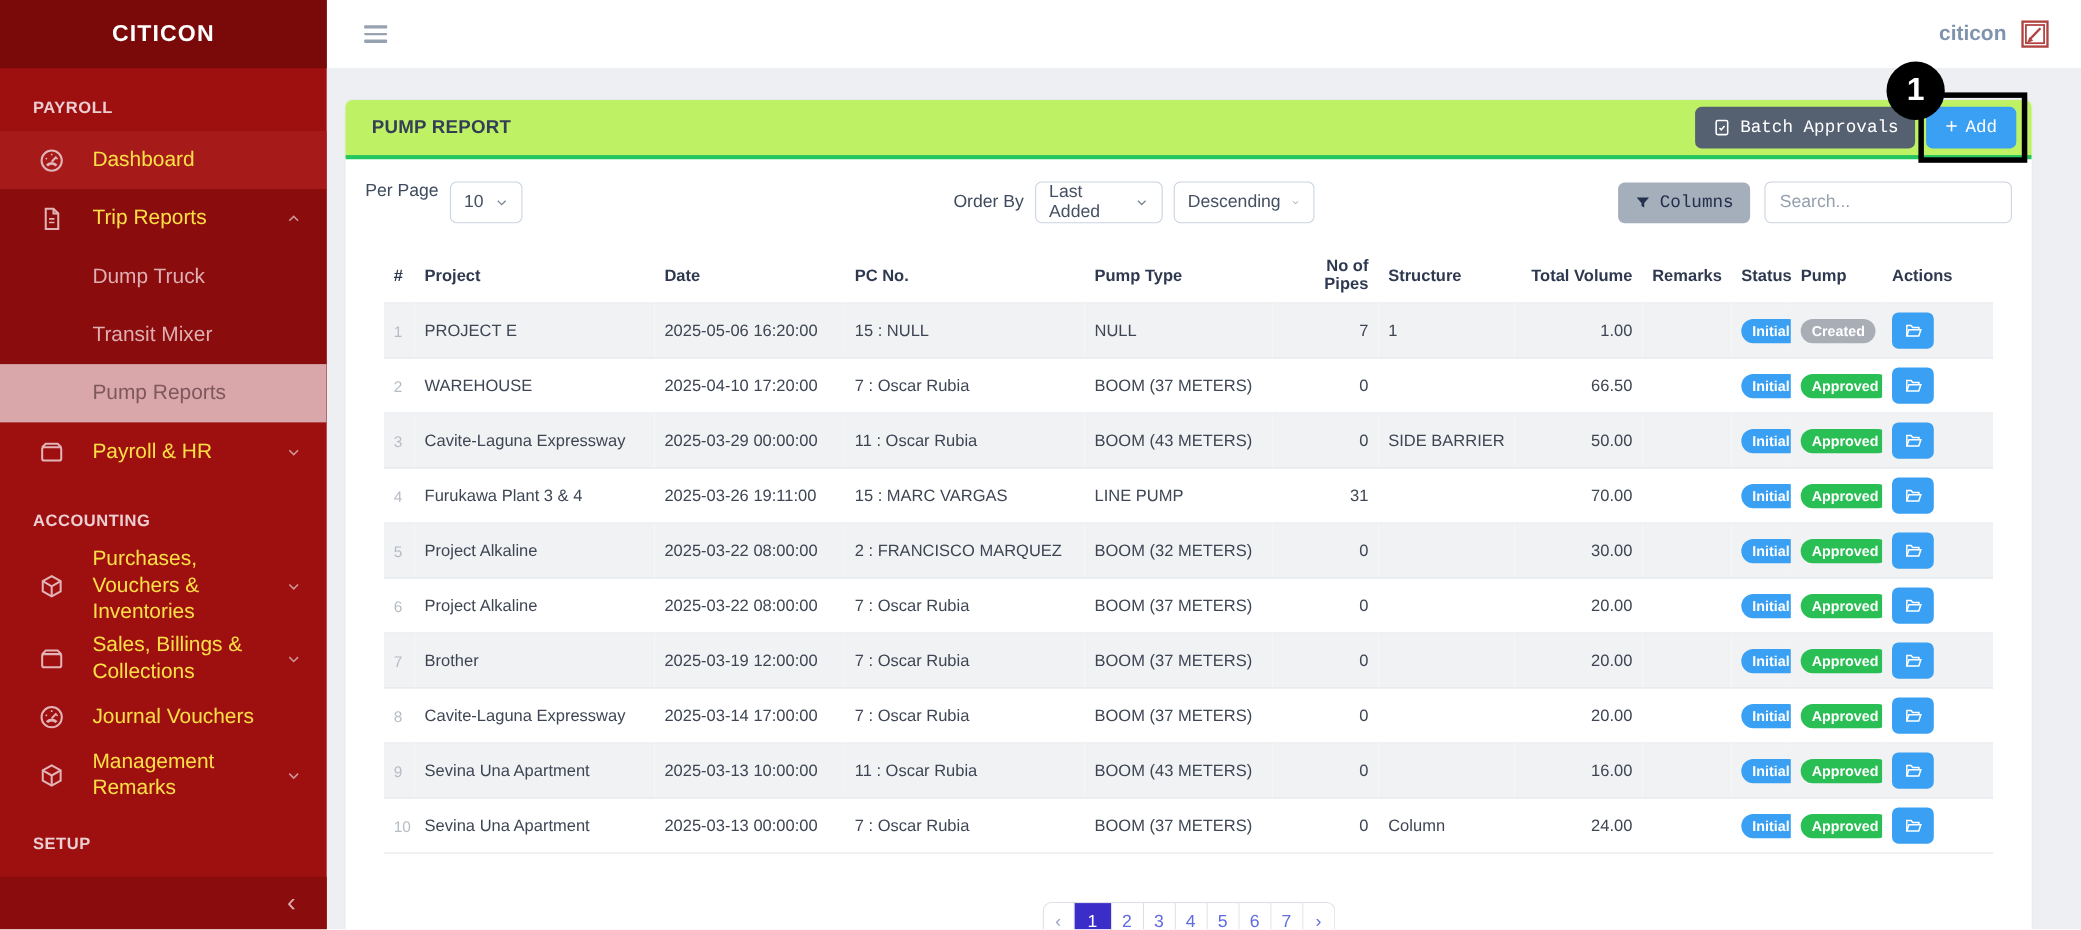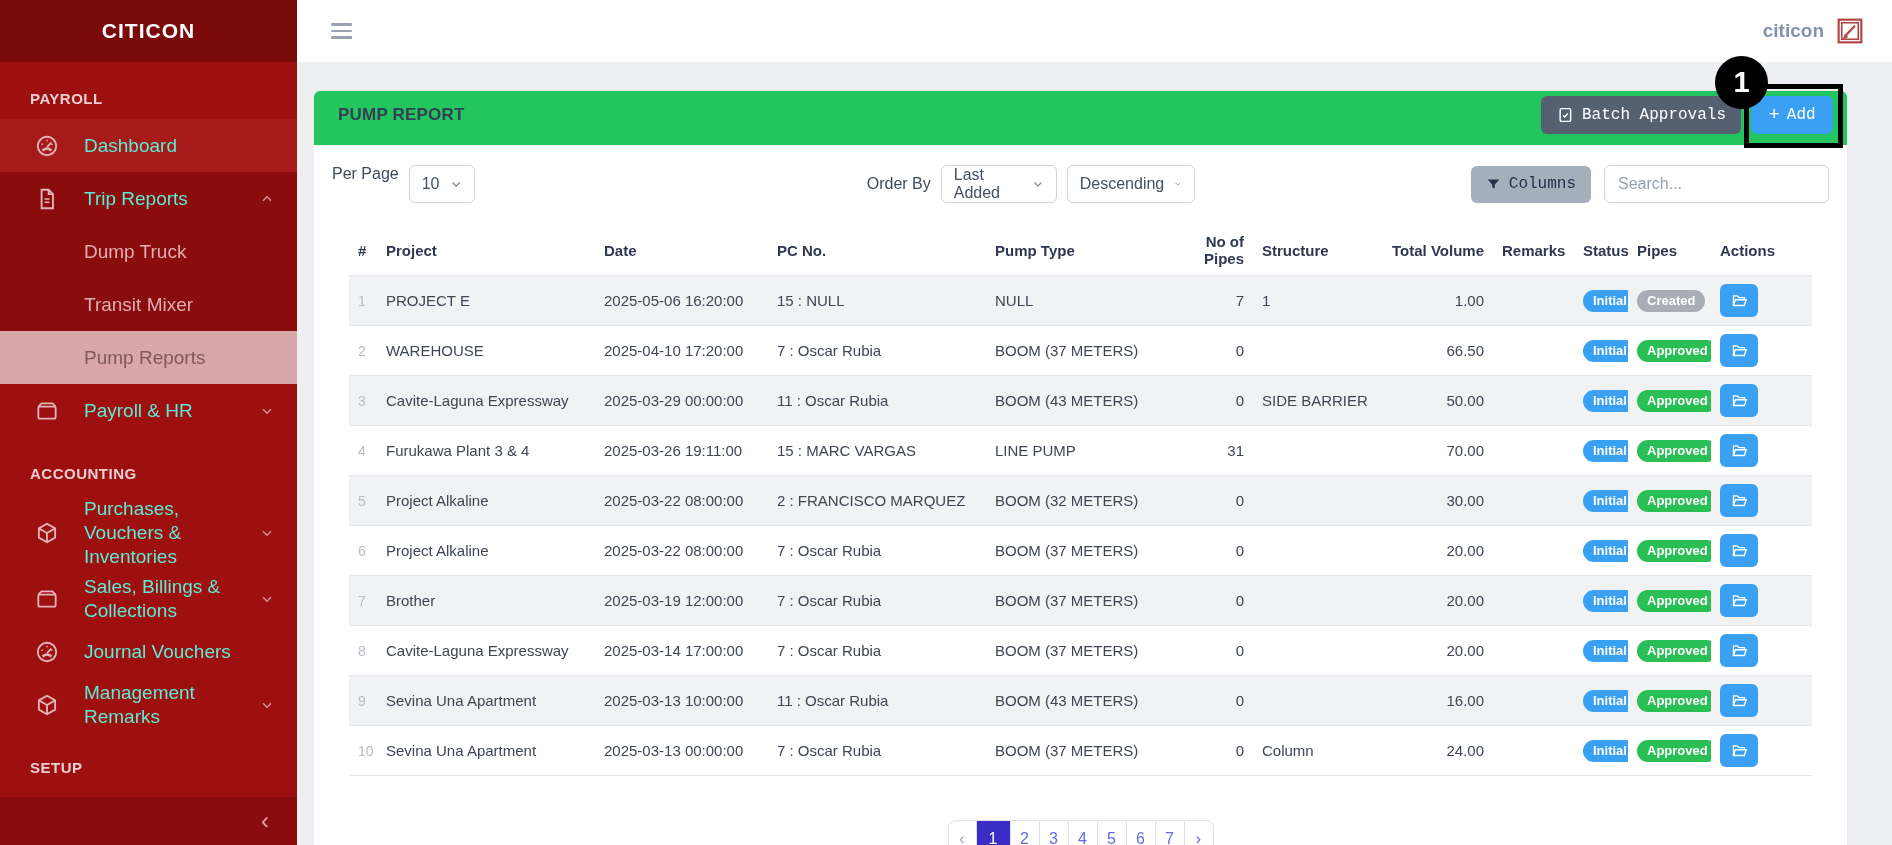--- a/index.html
+++ b/index.html
@@ -6,21 +6,21 @@
   html,body { background:#fff; }
   body { font-family:"Liberation Sans", sans-serif; }
   .app { position:relative; width:1892px; height:845px; overflow:hidden; display:flex; background:#edeff3; }
 
   
   .sidebar { width:297px; height:845px; background:#9e0f0f; flex:0 0 297px; display:flex; flex-direction:column; position:relative; }
   .sb-header { height:62px; background:#7a0909; display:flex; align-items:center; justify-content:center; }
   .sb-brand { color:#ffffff; font-weight:bold; font-size:21px; letter-spacing:1px; }
   .sb-body { flex:1; overflow:hidden; padding-bottom:48px; }
   .sb-section-label { padding:28px 0 12px 30px; color:#eccfd2; font-size:15px; font-weight:bold; letter-spacing:.5px; }
-  .sb-item { height:53px; display:flex; align-items:center; padding:0 22px 0 34px; color:#5eead4; font-size:19px; cursor:pointer; }
+  .sb-item { height:53px; display:flex; align-items:center; padding:0 22px 0 34px; color:#fde047; font-size:19px; cursor:pointer; }
   .sb-item.two-line { height:78px; }
   .sb-item.hl { background:#a71a1a; }
   .sb-icon { width:26px; height:26px; margin-right:24px; flex:0 0 26px; color:#e2b4b8; }
   .sb-icon svg { width:100%; height:100%; display:block; }
   .sb-label { flex:1; line-height:1.25; }
   .sb-chevron { width:16px; height:16px; color:#cf9599; margin-left:8px; }
   .sb-chevron svg { width:100%; height:100%; display:block; }
   .sb-group { background:#8a0c0c; }
   .sb-subitem { height:53px; display:flex; align-items:center; padding-left:84px; color:#dfaeb2; font-size:19px; cursor:pointer; }
   .sb-subitem.active { background:#d9a6aa; color:#7e585c; }
@@ -32,21 +32,21 @@
   .topbar { height:62px; background:#ffffff; display:flex; align-items:center; padding:0 26px 0 34px; }
   .hamburger { width:21px; display:flex; flex-direction:column; gap:4px; cursor:pointer; }
   .hamburger span { display:block; height:2.5px; background:#97a1b0; border-radius:1px; }
   .topbar-right { margin-left:auto; display:flex; align-items:center; gap:10px; }
   .topbar-brand { color:#7f93ad; font-weight:bold; font-size:19px; }
   .topbar-logo { width:32px; height:32px; color:#b04341; }
   .topbar-logo svg { width:100%; height:100%; display:block; }
 
   .content { flex:1; background:#edeff3; padding:28px 44px 0 16px; overflow:hidden; }
   .card { background:#ffffff; border:1px solid #e7e9ee; border-radius:6px; min-height:740px; }
-  .card-header { height:54px; background:#22c55e; border-bottom:6px solid #22c55e; border-radius:6px 6px 0 0; display:flex; align-items:center; padding:0 14px 0 24px;gap:39px; }
+  .card-header { height:54px; background:#bef264; border-bottom:4px solid #22c55e; border-radius:6px 6px 0 0; display:flex; align-items:center; padding:0 14px 0 24px;gap:39px; }
   .card-title { color:#333f54; font-weight:bold; font-size:17px; letter-spacing:.2px; }
   .header-buttons { margin-left:auto; display:flex; align-items:center; gap:10px; }
   .btn { display:flex; align-items:center; justify-content:center; height:38px; border:none; border-radius:6px; font-family:Liberation Mono, monospace; font-size:16px; color:#fff; cursor:pointer; }
   .btn-batch { background:#556070; padding:0 15px; gap:8px; }
   .btn-batch .bicon { width:18px; height:18px; color:#fff; }
   .btn-batch .bicon svg { width:100%; height:100%; display:block; }
   .btn-add { background:#3aa0f4; width:82px; gap:7px; }
   .btn-add .plus { font-size:19px; font-weight:normal; line-height:1; }
 
   
@@ -313,21 +313,21 @@
                   <th>#</th>
                   <th>Project</th>
                   <th>Date</th>
                   <th>PC No.</th>
                   <th>Pump Type</th>
                   <th class="num">No of Pipes</th>
                   <th>Structure</th>
                   <th class="num">Total Volume</th>
                   <th>Remarks</th>
                   <th>Status</th>
-                  <th>Pipes</th>
+                  <th>Pump</th>
                   <th>Actions</th>
                 </tr>
               </thead>
             <tbody id="tbl-body">
                 <tr class="odd">
                   <td class="rownum">1</td>
                   <td>PROJECT E</td>
                   <td>2025-05-06 16:20:00</td>
                   <td>15 : NULL</td>
                   <td>NULL</td>

